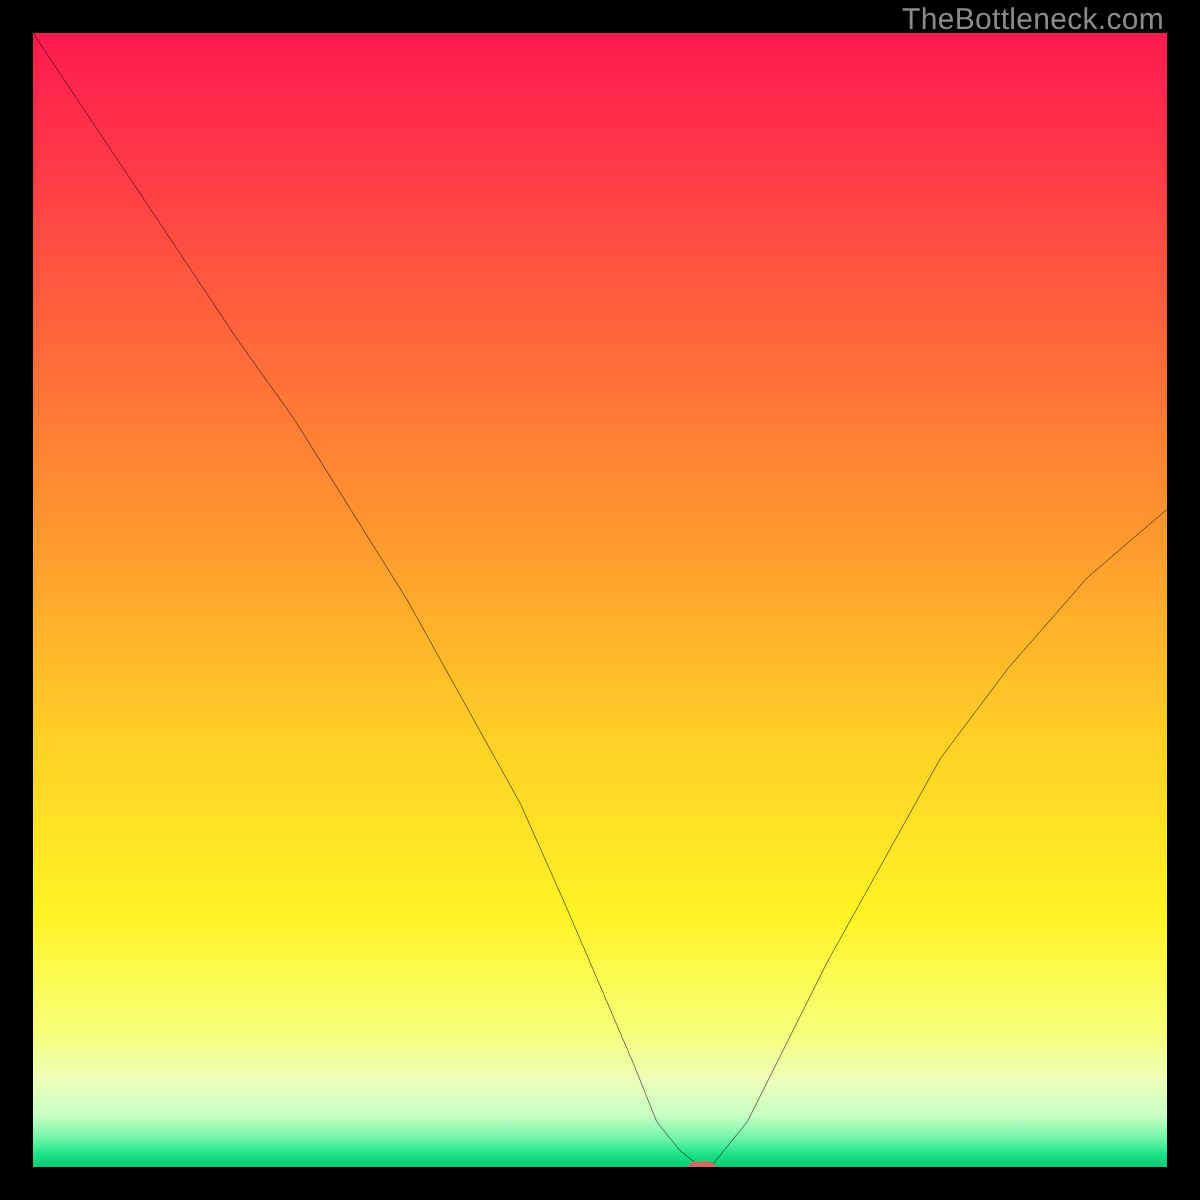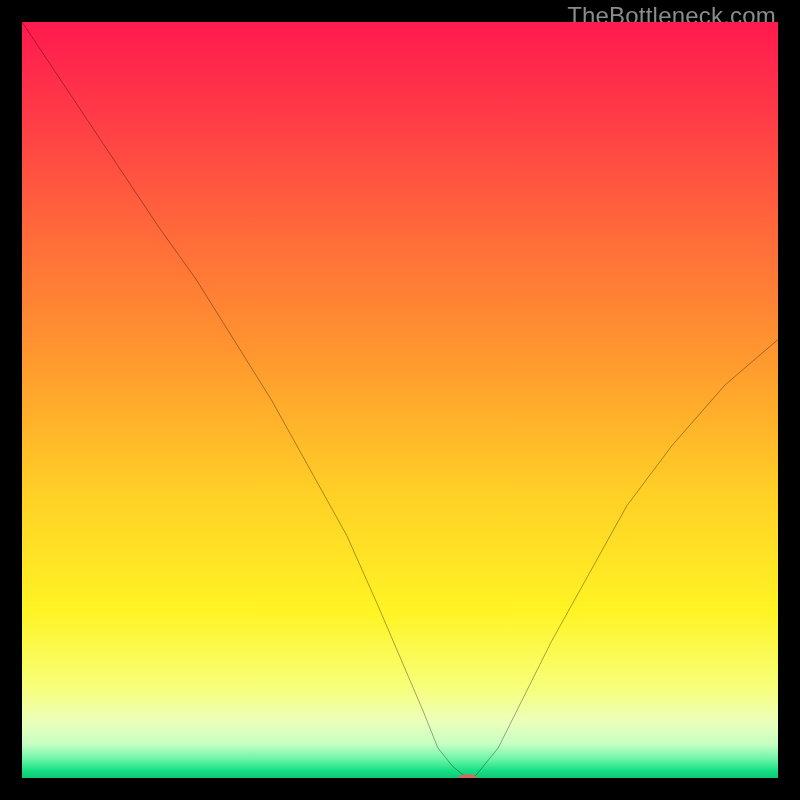--- a/index.html
+++ b/index.html
@@ -39,21 +39,21 @@
     height: 12px;
     border-radius: 6px;
     transform: translate(-50%, -30%);
     pointer-events: none;
   }
   .watermark {
     position: absolute;
     top: 2px;
     right: 24px;
     font-family: Arial, Helvetica, sans-serif;
-    font-size: 24px;
+    font-size: 20px;
     color: #8b8b8b;
     letter-spacing: 0.2px;
     user-select: none;
   }
 </style>
 </head>
 <body>
 <div class="frame">
 
   <div class="watermark">TheBottleneck.com</div>

